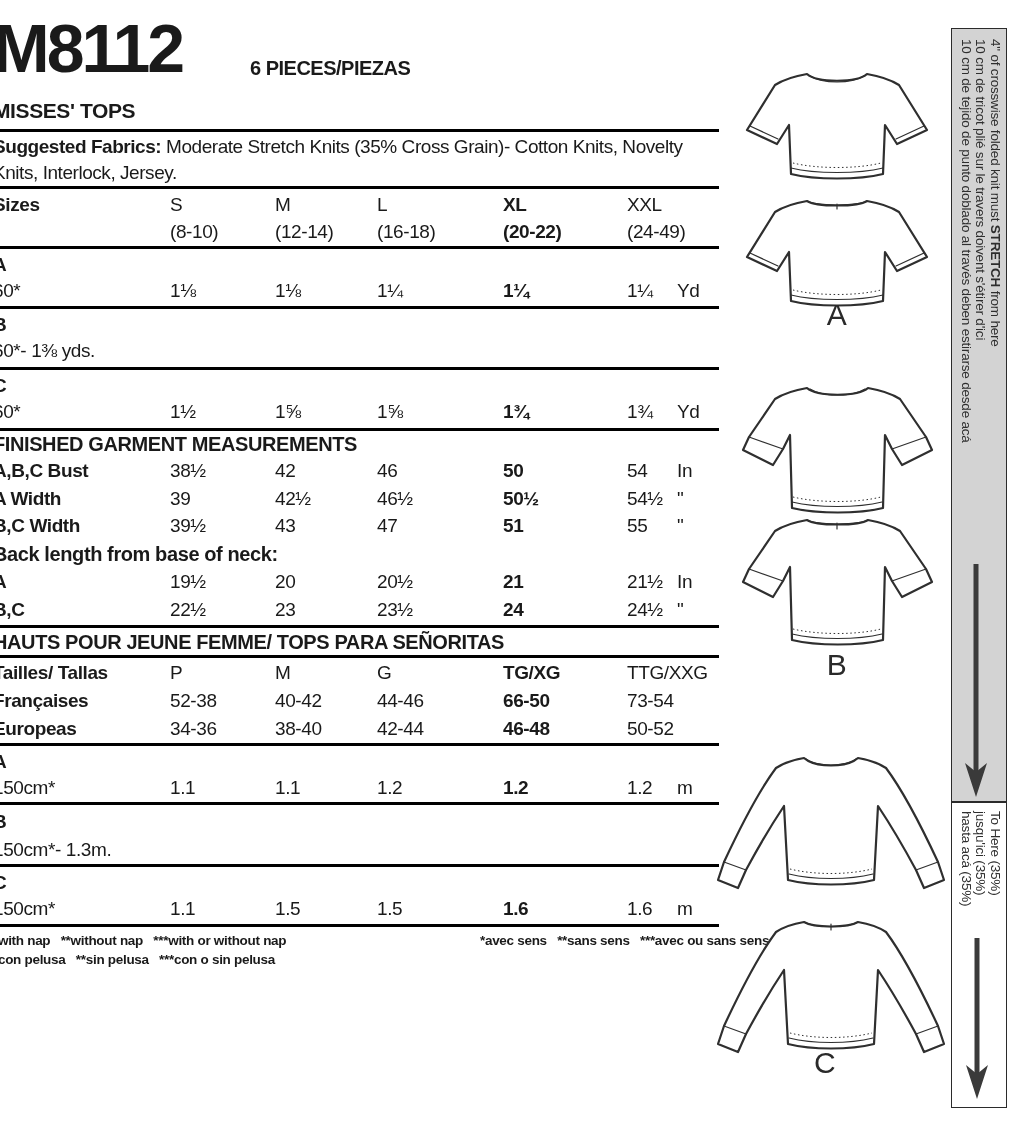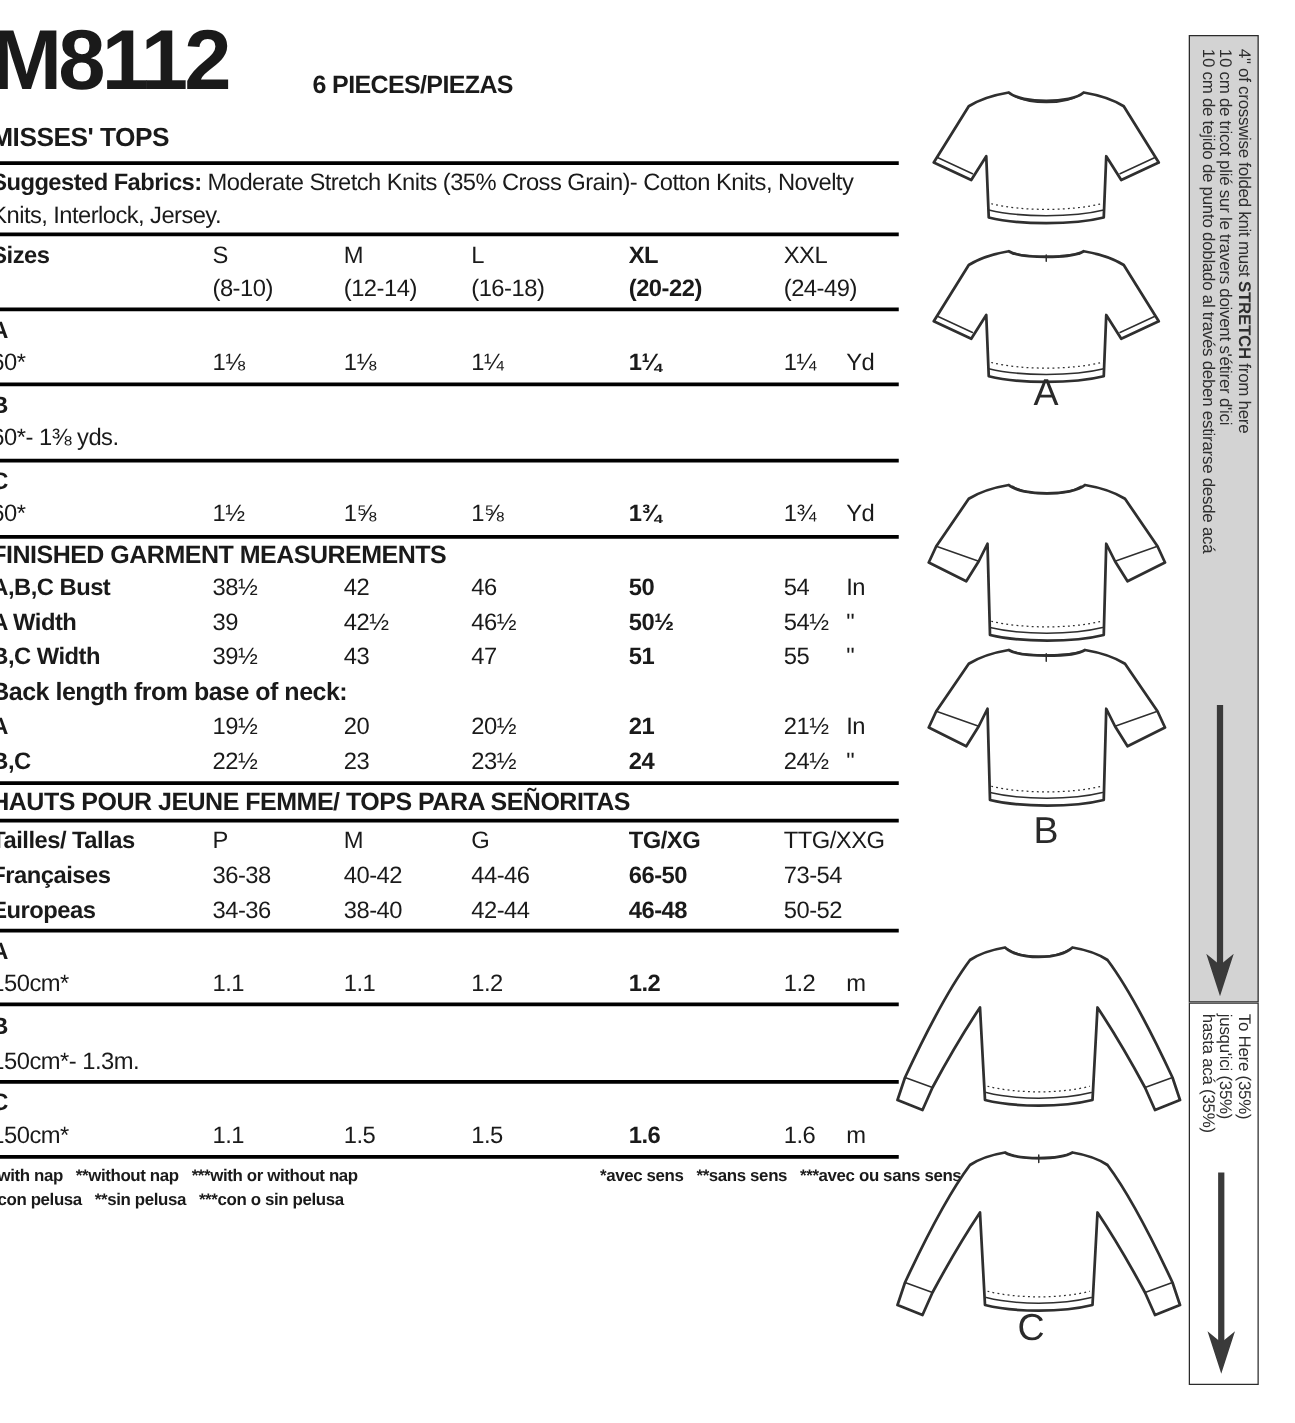--- a/index.html
+++ b/index.html
@@ -162,21 +162,21 @@
     <div class="trow" style="top:662px">
       <span class="cell c0 b">Tailles/ Tallas</span>
       <span class="cell c1">P</span>
       <span class="cell c2">M</span>
       <span class="cell c3">G</span>
       <span class="cell c4">TG/XG</span>
       <span class="cell c5">TTG/XXG</span>
     </div>
     <div class="trow" style="top:690px">
       <span class="cell c0 b">Françaises</span>
-      <span class="cell c1">36-38</span>
+      <span class="cell c1">52-38</span>
       <span class="cell c2">40-42</span>
       <span class="cell c3">44-46</span>
       <span class="cell c4">66-50</span>
       <span class="cell c5">73-54</span>
     </div>
     <div class="trow" style="top:718px">
       <span class="cell c0 b">Europeas</span>
       <span class="cell c1">34-36</span>
       <span class="cell c2">38-40</span>
       <span class="cell c3">42-44</span>

